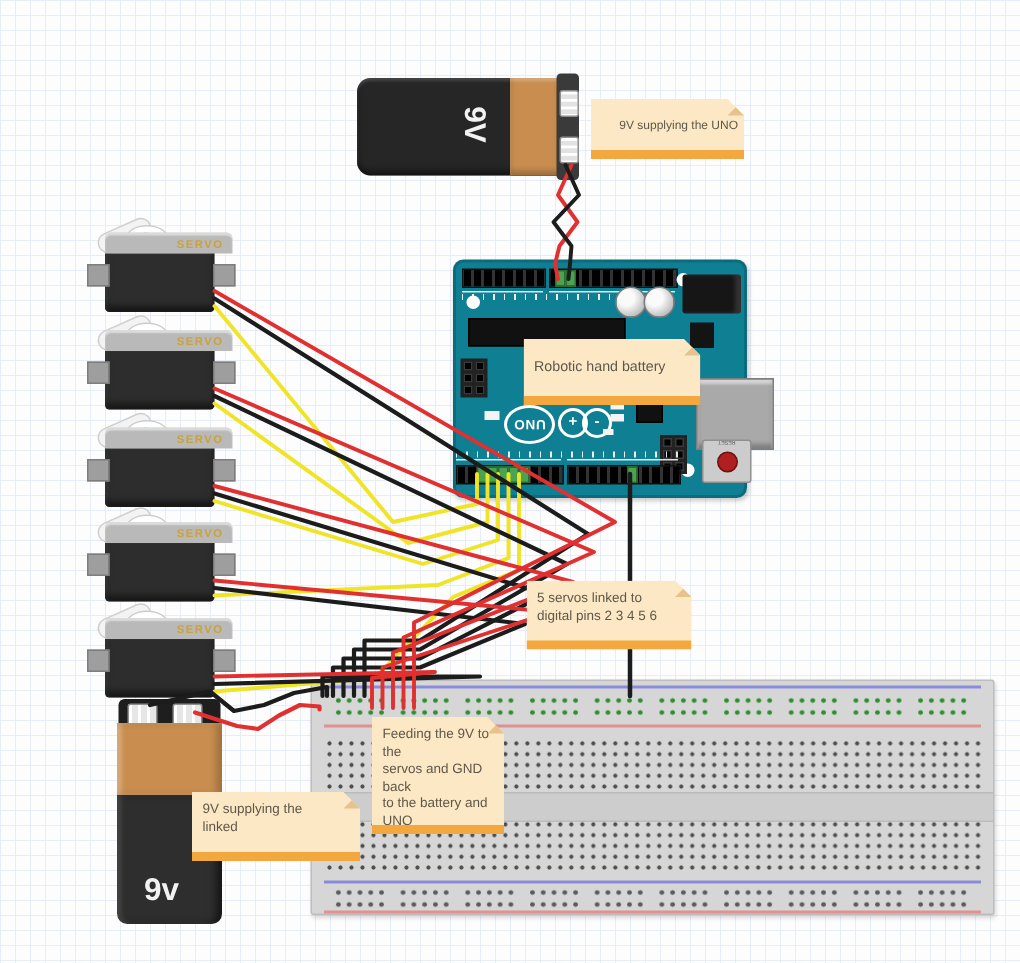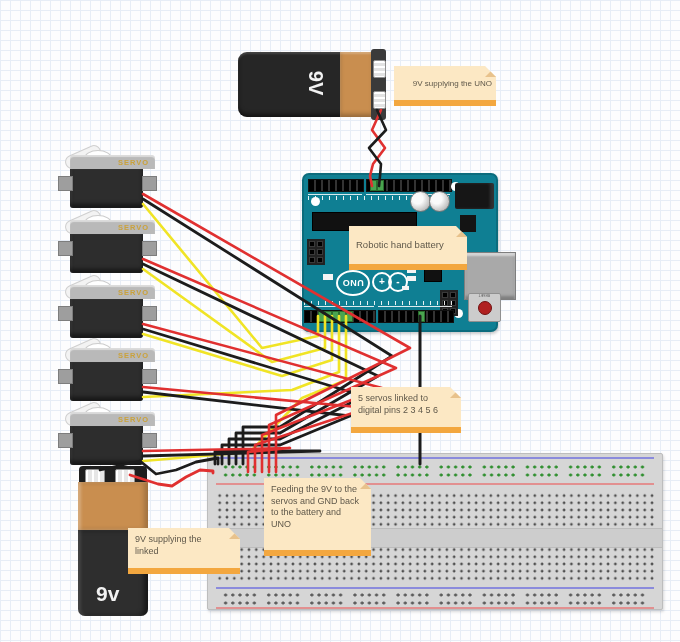--- a/index.html
+++ b/index.html
@@ -301,21 +301,21 @@
     <div class="note-text" style="top:13px;font-size:9.5px;">Robotic hand battery</div>
     <div class="fold"></div>
     <div class="bar"></div>
   </div>
   <div class="note" style="left:303px;top:387px;width:110px;height:46px;margin-left:48px;">
     <div class="note-text">5 servos linked to
 digital pins 2 3 4 5 6</div>
     <div class="fold"></div>
     <div class="bar"></div>
   </div>
-  <div class="note" style="left:264px;top:478px;width:107px;height:78px;">
+  <div class="note" style="left:248px;top:478px;width:88px;height:78px;">
     <div class="note-text">Feeding the 9V to the
 servos and GND back
 to the battery and
 UNO</div>
     <div class="fold"></div>
     <div class="bar"></div>
   </div>
   <div class="note" style="left:128px;top:528px;width:112px;height:46px;">
     <div class="note-text">9V supplying the
 linked</div>

